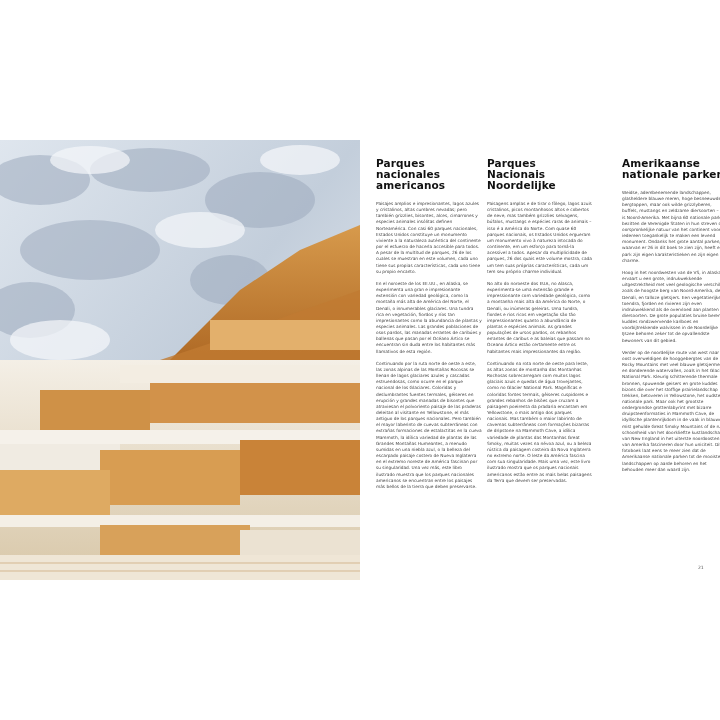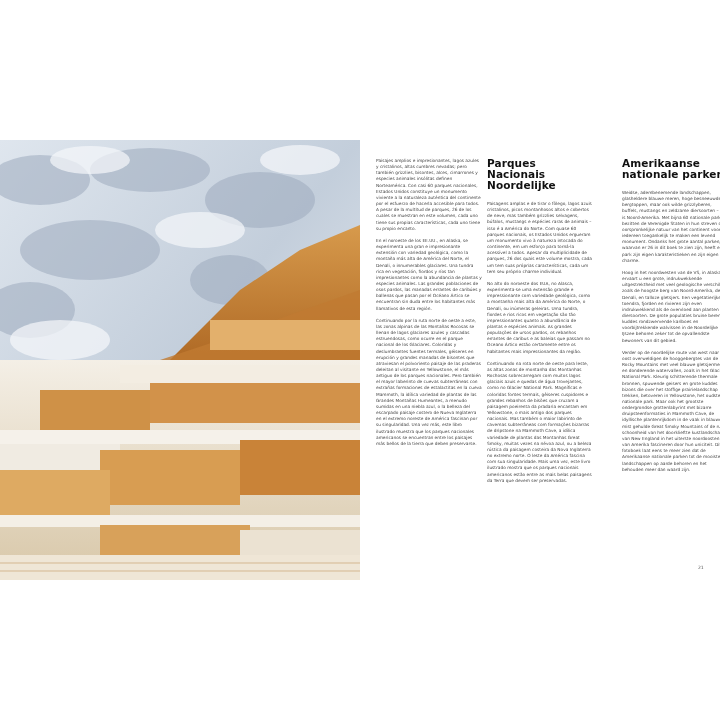--- a/index.html
+++ b/index.html
@@ -70,20 +70,21 @@
       <rect x="0" y="415" width="360" height="25" fill="#efe6d6"></rect>
       <g stroke="#b9894a" stroke-width="1" opacity="0.5">
         <line x1="0" y1="423" x2="360" y2="423"></line>
           <line x1="0" y1="431" x2="360" y2="431"></line>
       </g>
     </g>
   </svg>
 </div>
 
 <div class="col" style="left:376px;">
+  <h2>Parques nacionales americanos</h2>
   <p>Paisajes amplios e impresionantes, lagos azules y cristalinos, altas cumbres nevadas; pero también grizzlies, bisontes, alces, cimarrones y especies animales insólitas definen Norteamérica. Con casi 60 parques nacionales, Estados Unidos constituye un monumento viviente a la naturaleza auténtica del continente por el esfuerzo de hacerla accesible para todos. A pesar de la multitud de parques, 26 de los cuales se muestran en este volumen, cada uno tiene sus propias características, cada uno tiene su propio encanto.</p>
   <p>En el noroeste de los EE.UU., en Alaska, se experimenta una gran e impresionante extensión con variedad geológica, como la montaña más alta de América del Norte, el Denali, o innumerables glaciares. Una tundra rica en vegetación, fiordos y ríos tan impresionantes como la abundancia de plantas y especies animales. Las grandes poblaciones de osos pardos, las manadas errantes de caribúes y ballenas que pasan por el Océano Ártico se encuentran sin duda entre los habitantes más llamativos de esta región.</p>
   <p>Continuando por la ruta norte de oeste a este, las zonas alpinas de las Montañas Rocosas se llenan de lagos glaciares azules y cascadas estruendosas, como ocurre en el parque nacional de los Glaciares. Coloridas y deslumbrantes fuentes termales, géiseres en erupción y grandes manadas de bisontes que atraviesan el polvoriento paisaje de las praderas deleitan al visitante en Yellowstone, el más antiguo de los parques nacionales. Pero también el mayor laberinto de cuevas subterráneas con extrañas formaciones de estalactitas en la cueva Mammoth, la idílica variedad de plantas de las Grandes Montañas Humeantes, a menudo sumidas en una niebla azul, o la belleza del escarpado paisaje costero de Nueva Inglaterra en el extremo noreste de América fascinan por su singularidad. Una vez más, este libro ilustrado muestra que los parques nacionales americanos se encuentran entre los paisajes más bellos de la tierra que deben preservarse.</p>
 </div>
 
 <div class="col" style="left:487px;">
   <h2>Parques Nacionais Noordelijke</h2>
   <p>Paisagens amplas e de tirar o fôlego, lagos azuis cristalinos, picos montanhosos altos e cobertos de neve, mas também grizzlies selvagens, búfalos, mustangs e espécies raras de animais – isso é a América do Norte. Com quase 60 parques nacionais, os Estados Unidos ergueram um monumento vivo à natureza intocada do continente, em um esforço para torná-la acessível a todos. Apesar da multiplicidade de parques, 26 dos quais este volume mostra, cada um tem suas próprias características, cada um tem seu próprio charme individual.</p>
   <p>No alto do noroeste dos EUA, no Alasca, experimenta-se uma extensão grande e impressionante com variedade geológica, como a montanha mais alta da América do Norte, o Denali, ou inúmeras geleiras. Uma tundra, fiordes e rios ricos em vegetação são tão impressionantes quanto a abundância de plantas e espécies animais. As grandes populações de ursos pardos, os rebanhos errantes de caribus e as baleias que passam no Oceano Ártico estão certamente entre os habitantes mais impressionantes da região.</p>
   <p>Continuando na rota norte de oeste para leste, as altas zonas de montanha das Montanhas Rochosas sobrecarregam com muitos lagos glaciais azuis e quedas de água trovejantes, como no Glacier National Park. Magníficas e coloridas fontes termais, gêiseres cuspidores e grandes rebanhos de bisões que cruzam a paisagem poeirenta da pradaria encantam em Yellowstone, o mais antigo dos parques nacionais. Mas também o maior labirinto de cavernas subterrâneas com formações bizarras de dripstone na Mammoth Cave, a idílica variedade de plantas das Montanhas Great Smoky, muitas vezes na névoa azul, ou a beleza rústica da paisagem costeira da Nova Inglaterra no extremo norte. O leste da América fascina com sua singularidade. Mais uma vez, este livro ilustrado mostra que os parques nacionais americanos estão entre as mais belas paisagens da Terra que devem ser preservadas.</p>

